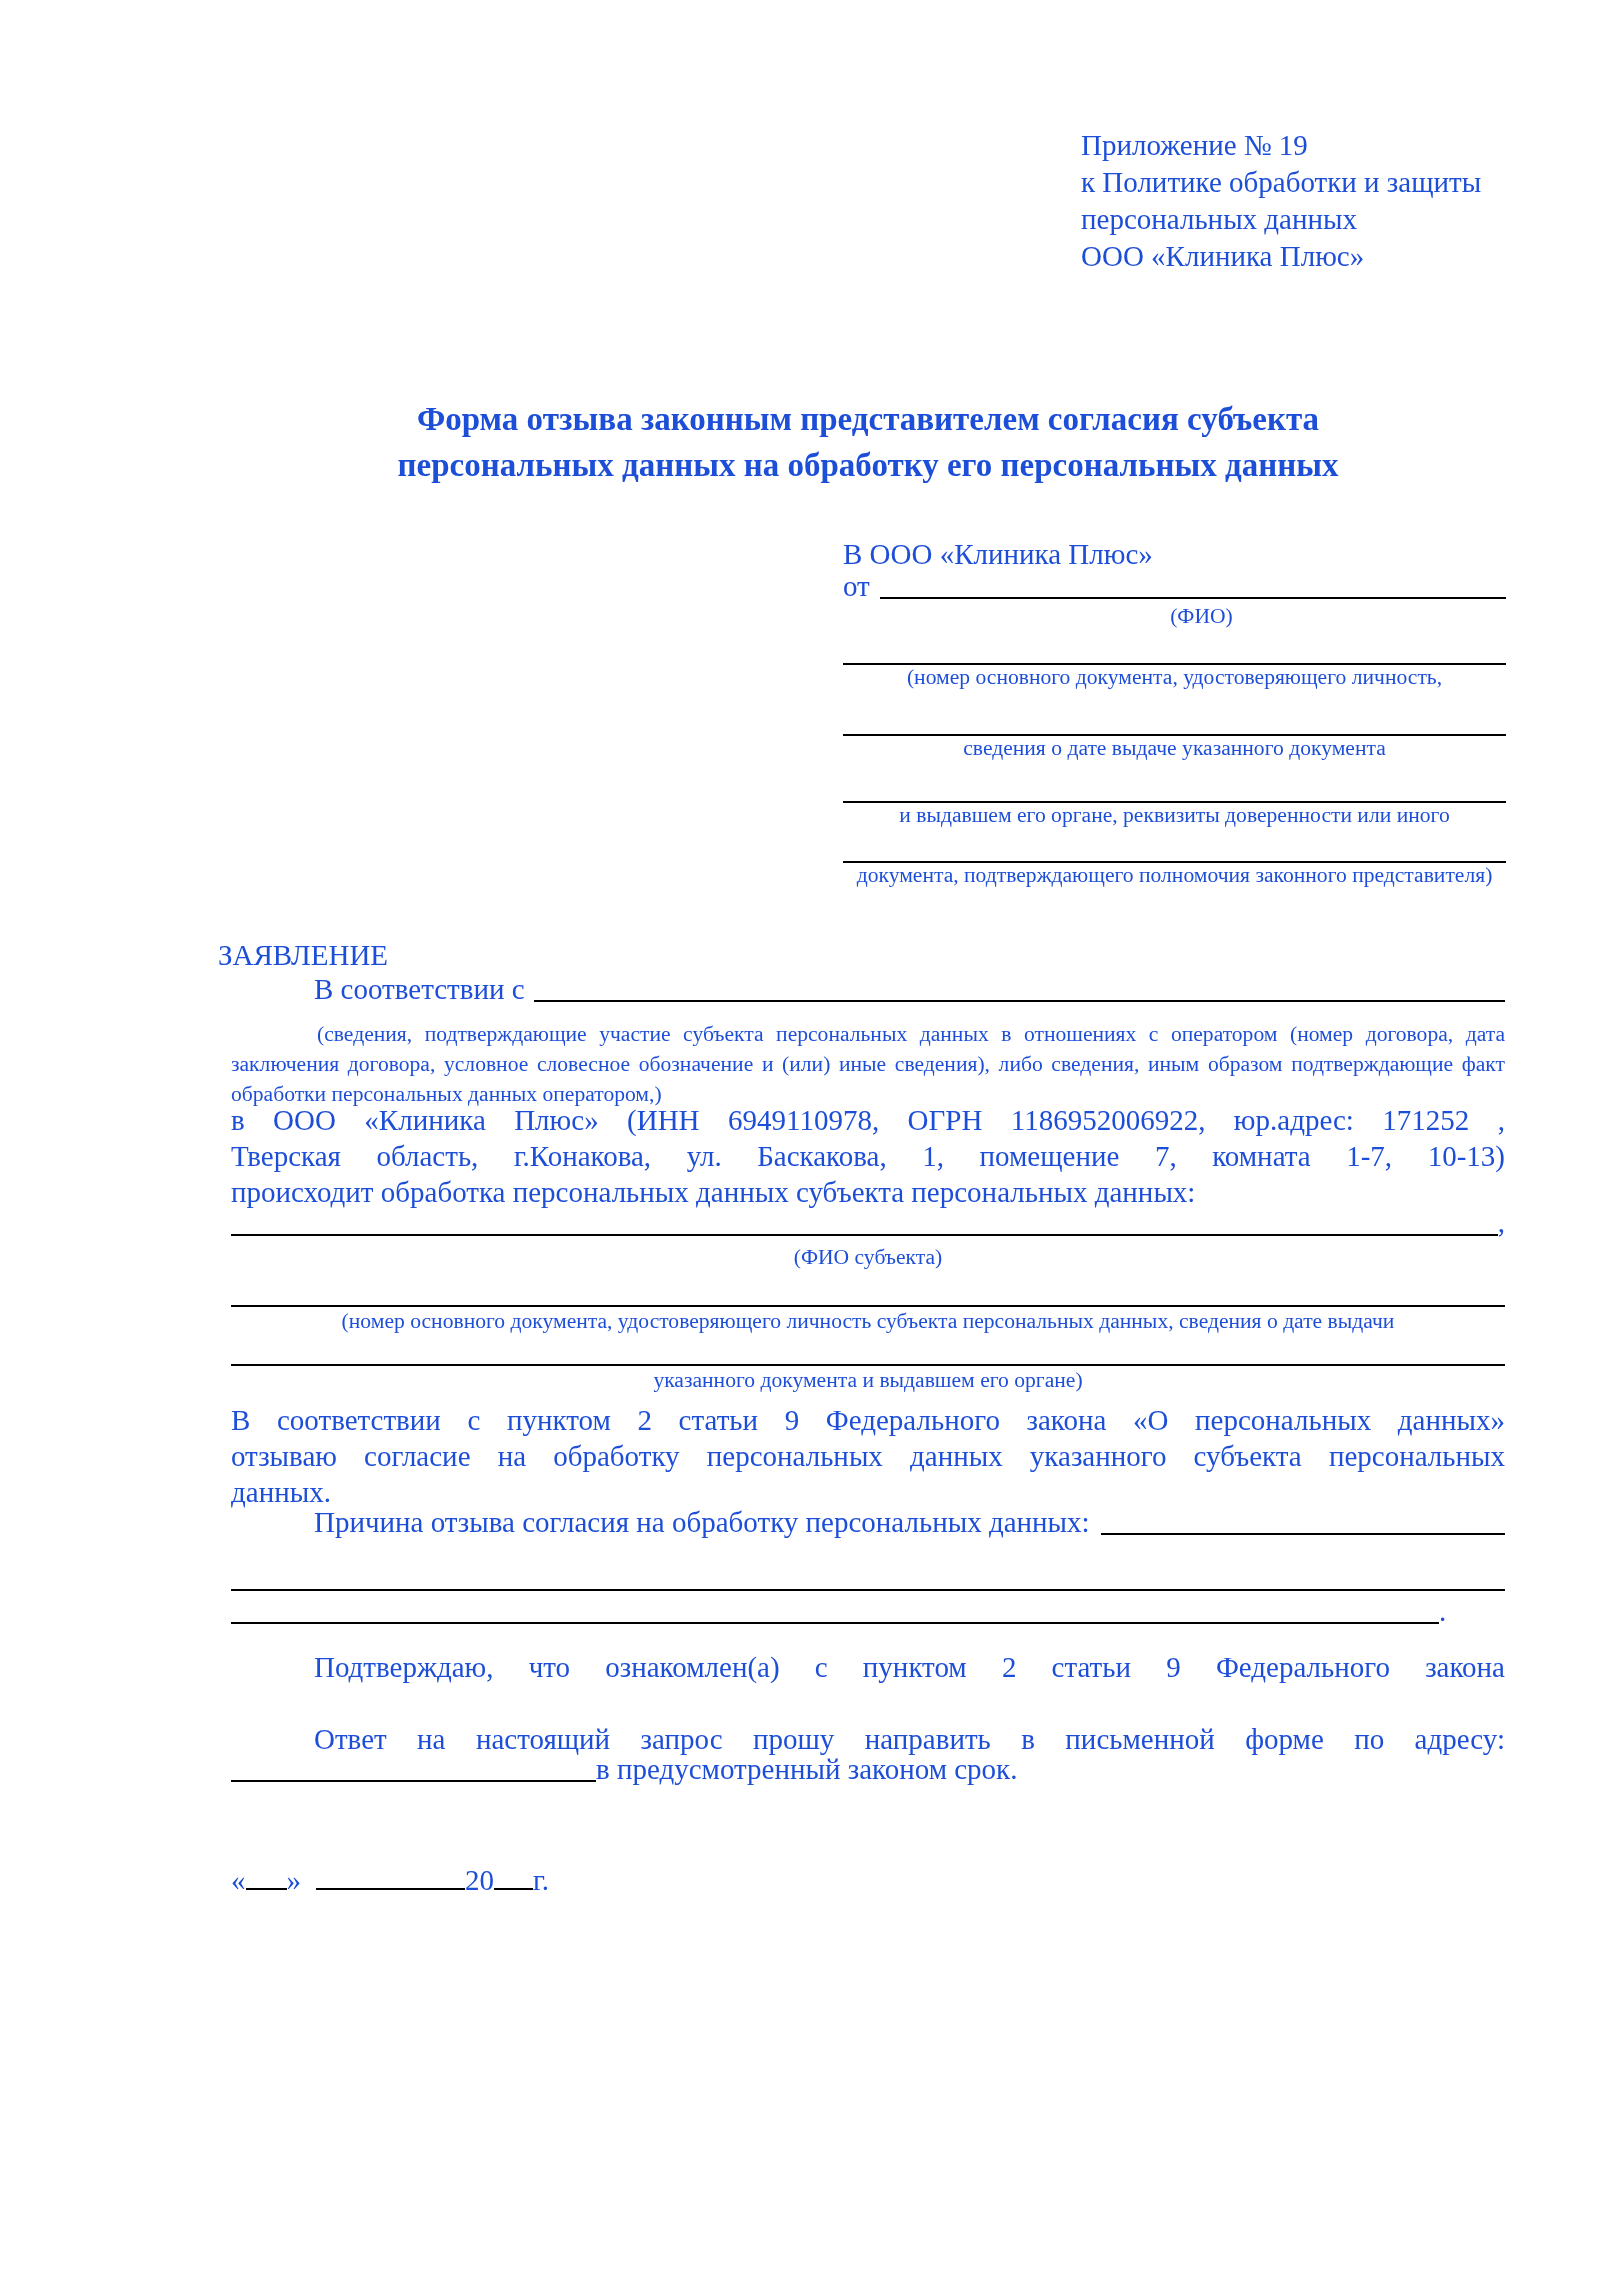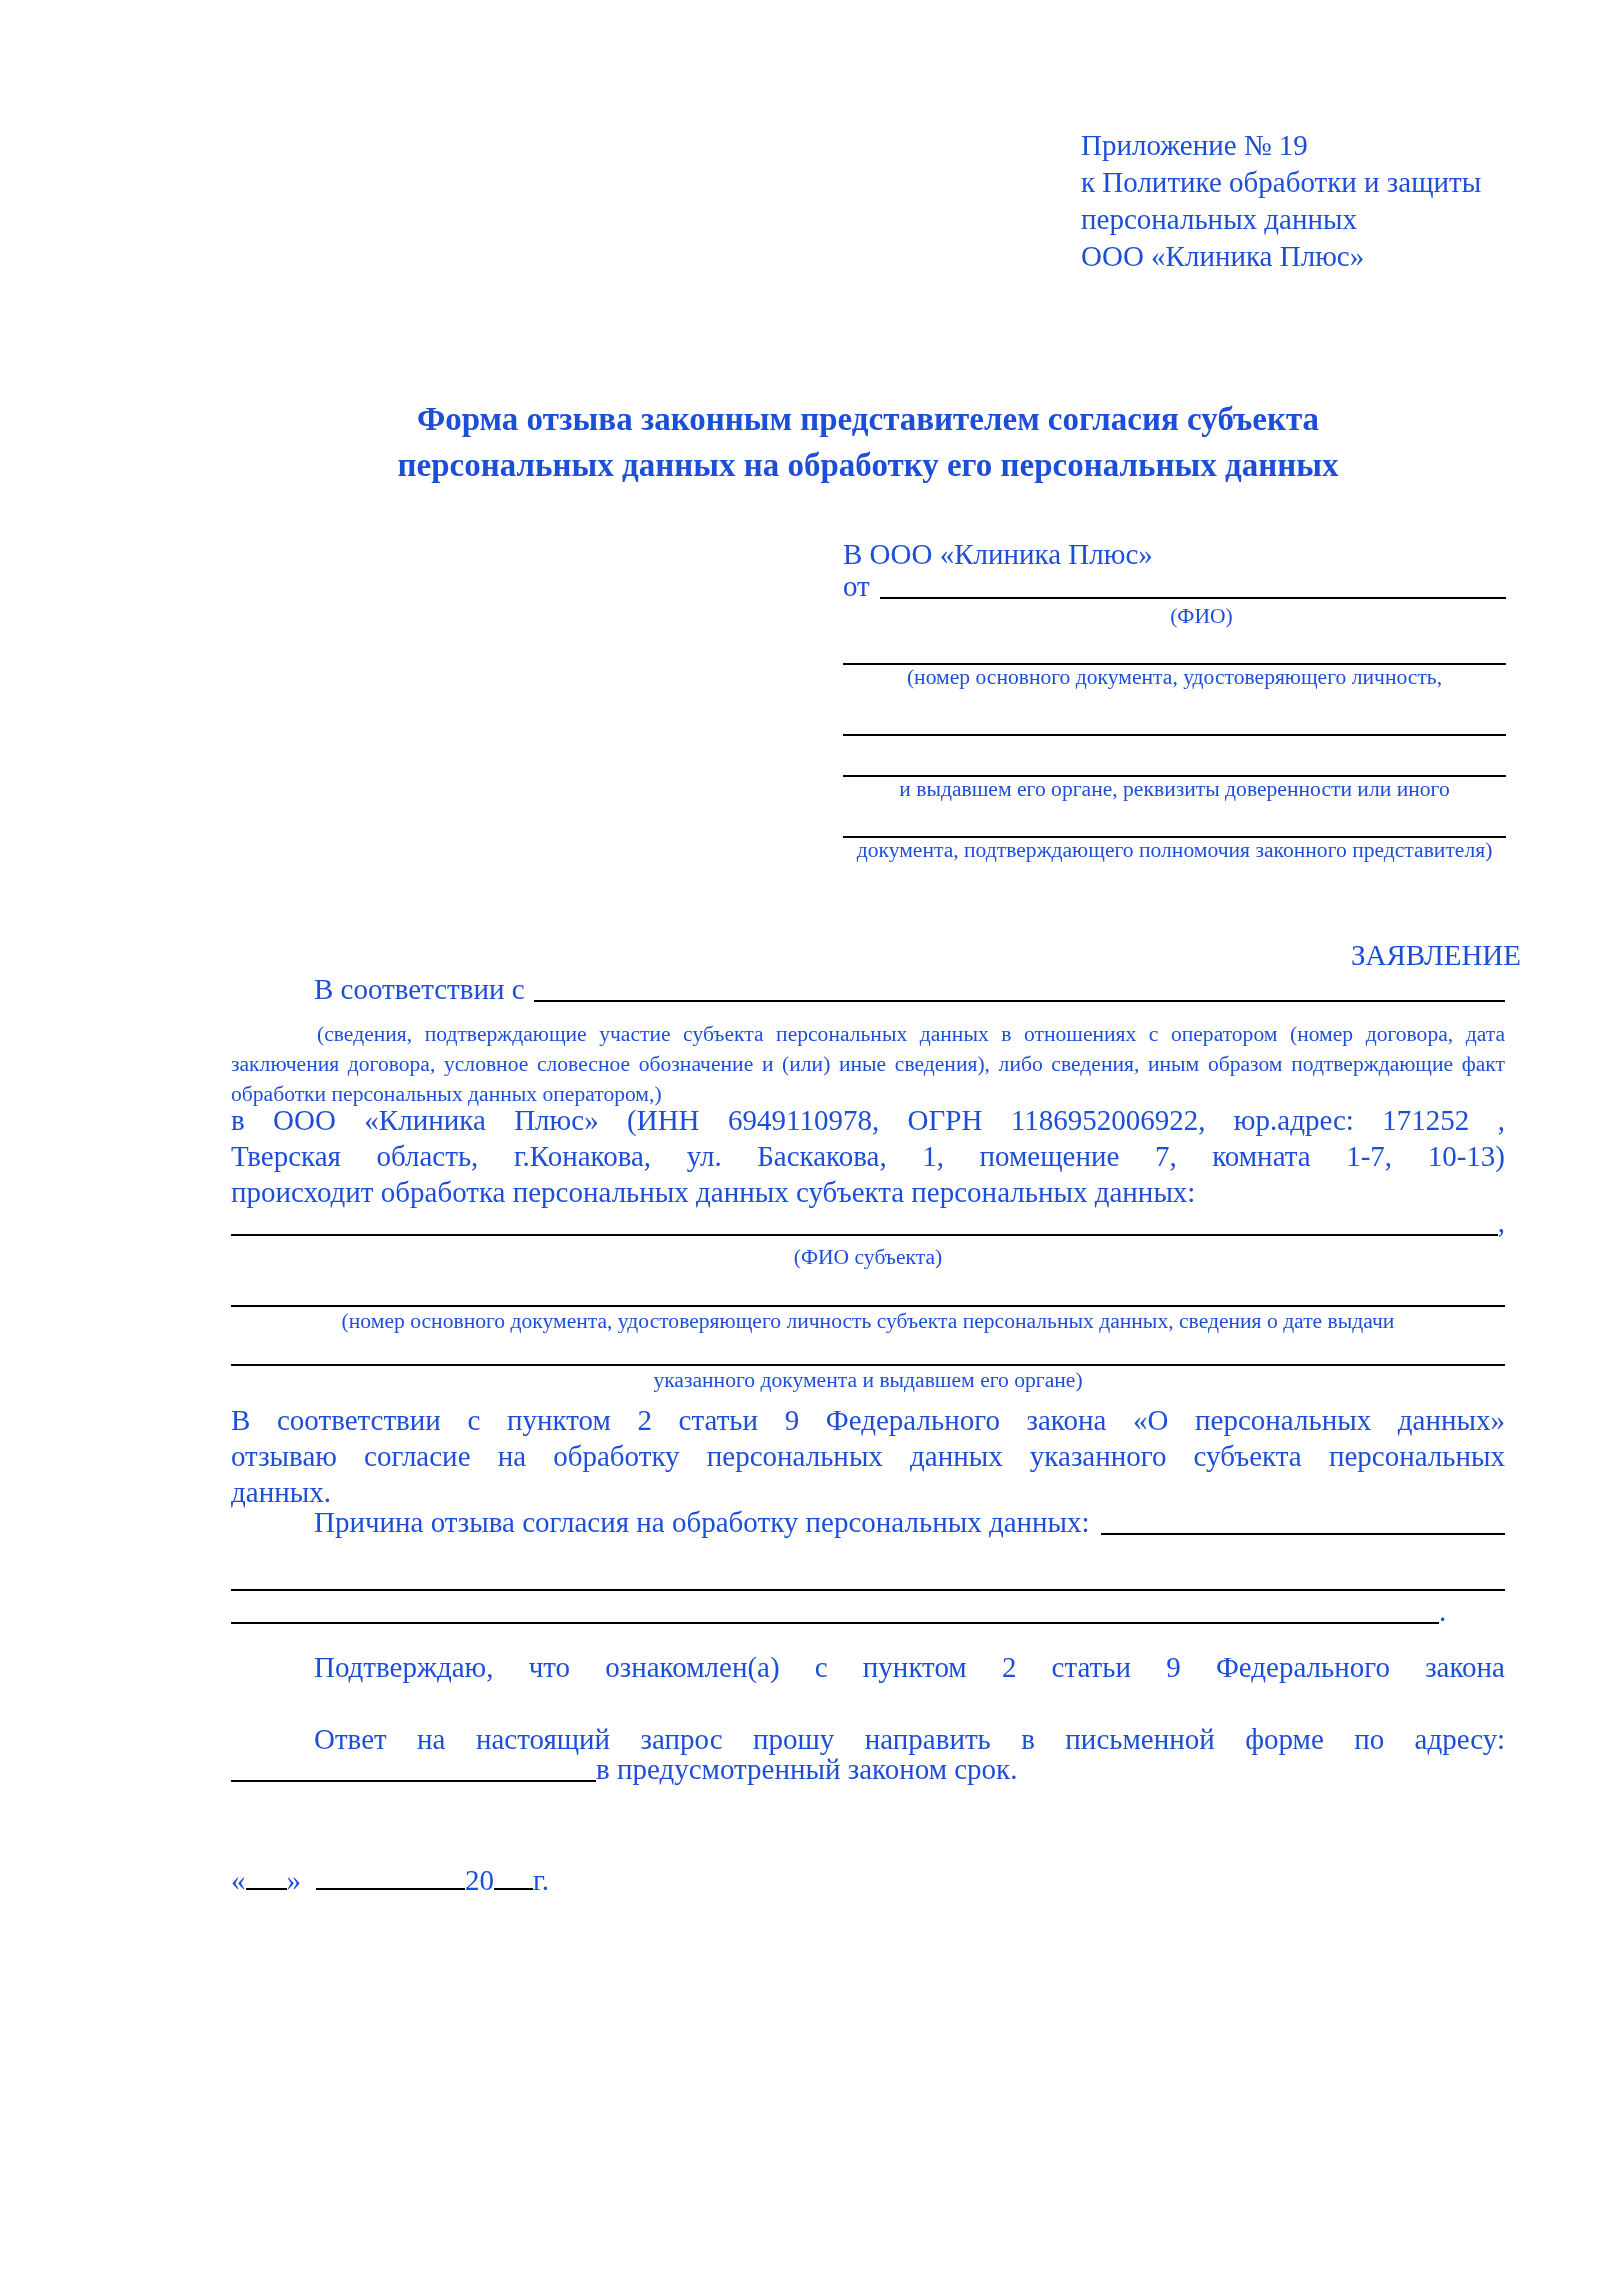--- a/index.html
+++ b/index.html
@@ -19,21 +19,21 @@
   #appendix{left:1081px;top:127px;line-height:37px;}
   #title{left:231px;width:1274px;top:396px;text-align:center;font-weight:bold;font-size:33px;line-height:46px;}
 
   #addressee{left:843px;width:663px;top:534px;}
   #addressee .to-line{line-height:41px;}
   #addressee .from-row{height:29px;}
   #addressee .from-row .fill{margin-left:9.8px;}
   .cap-fio{padding-left:54px;}
   .b2{height:33px;} .b3{height:44px;} .b4{height:39px;} .b5{height:33px;}
 
-  #zayavlenie{left:247px;width:1274px;top:937px;text-align:right;}
+  #zayavlenie{left:218px;width:1274px;top:937px;text-align:left;}
   #intro-row{left:231px;width:1274px;top:976px;height:31px;}
   #intro-row .label{margin-left:83px;white-space:nowrap;}
   #intro-row .fill{margin-left:9.8px;}
   #intro-note{left:231px;width:1274px;top:1019px;font-size:21.6px;line-height:30px;}
   #intro-note .l1{text-indent:86px;}
 
   #operator{left:231px;width:1274px;top:1102px;}
 
   #subj-fio-row{left:231px;width:1274px;top:1213px;height:27.4px;}
   #subj-fio-cap{left:231px;width:1274px;top:1245px;}
@@ -79,20 +79,21 @@
   <div id="addressee" class="abs">
     <div class="to-line">В ООО «Клиника Плюс»</div>
     <div class="from-row row">
       <span>от</span>
       <span class="fill"></span>
     </div>
     <div class="cap cap-fio">(ФИО)</div>
     <div class="blank b2"></div>
     <div class="cap">(номер основного документа, удостоверяющего личность,</div>
     <div class="blank b3"></div>
+    <div class="cap">сведения о дате выдаче указанного документа</div>
     <div class="blank b4"></div>
     <div class="cap">и выдавшем его органе, реквизиты доверенности или иного</div>
     <div class="blank b5"></div>
     <div class="cap">документа, подтверждающего полномочия законного представителя)</div>
   </div>
 
   <div id="zayavlenie" class="abs">ЗАЯВЛЕНИЕ</div>
 
   <div id="intro-row" class="abs row">
     <span class="label">В соответствии с</span>

